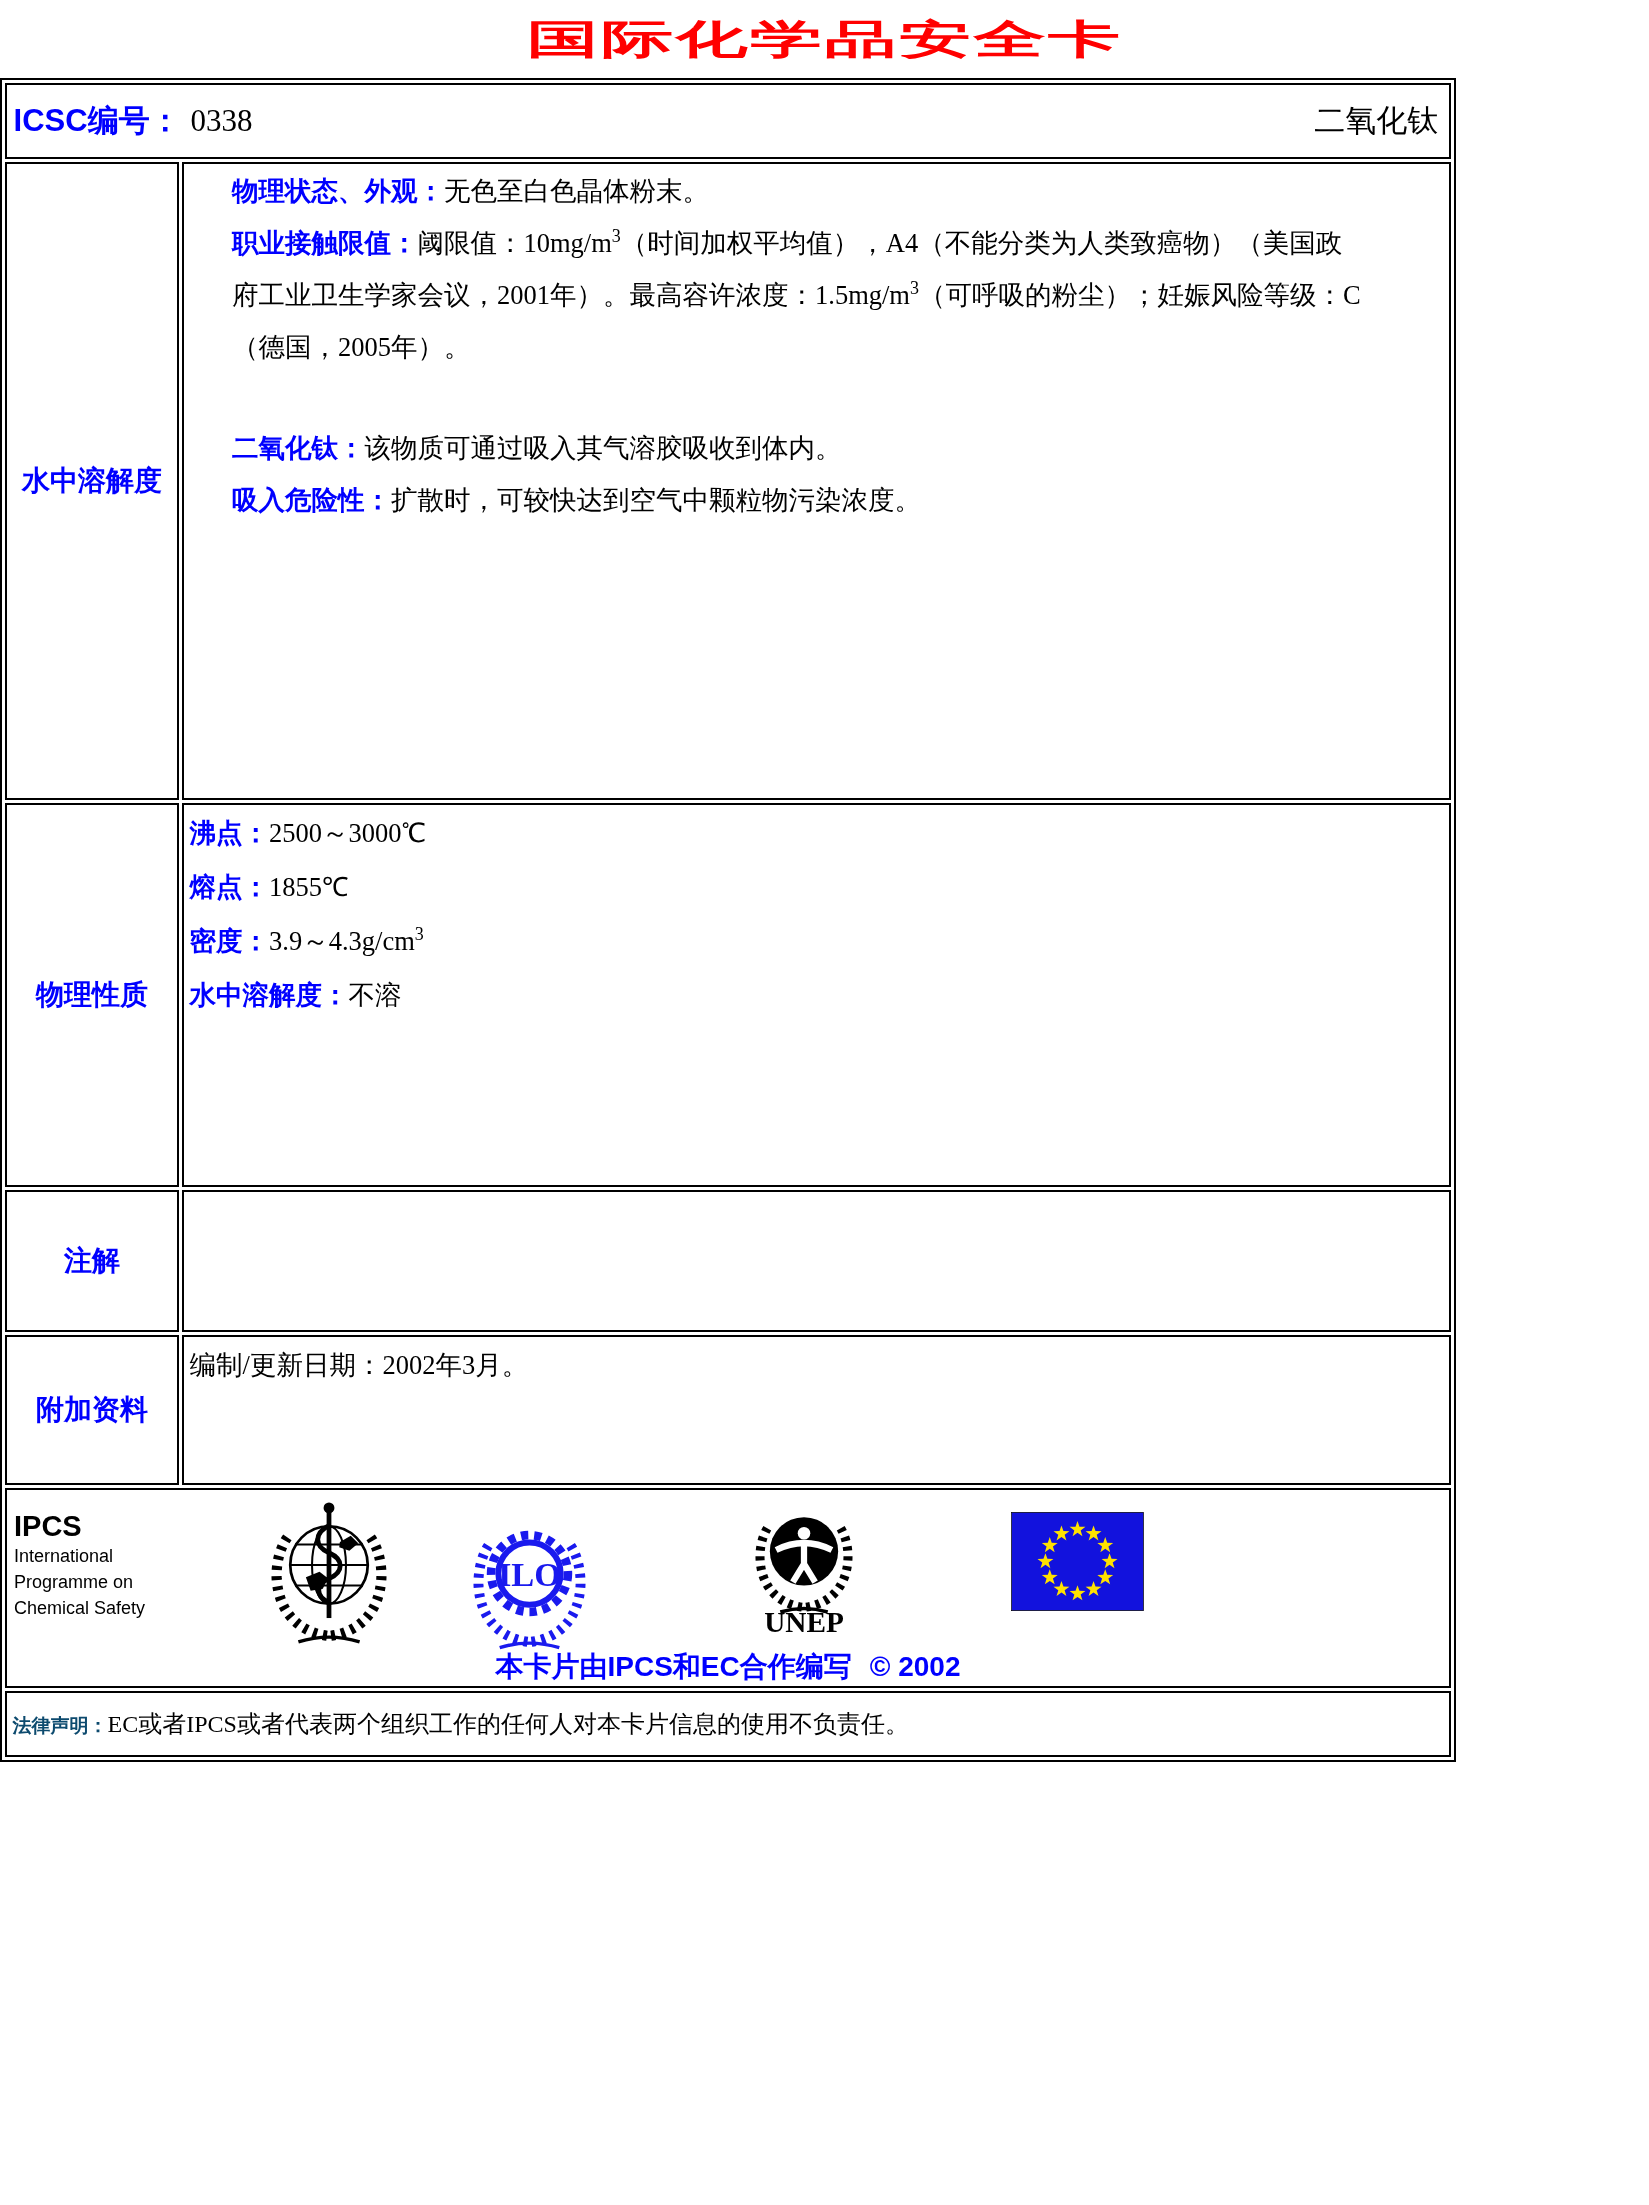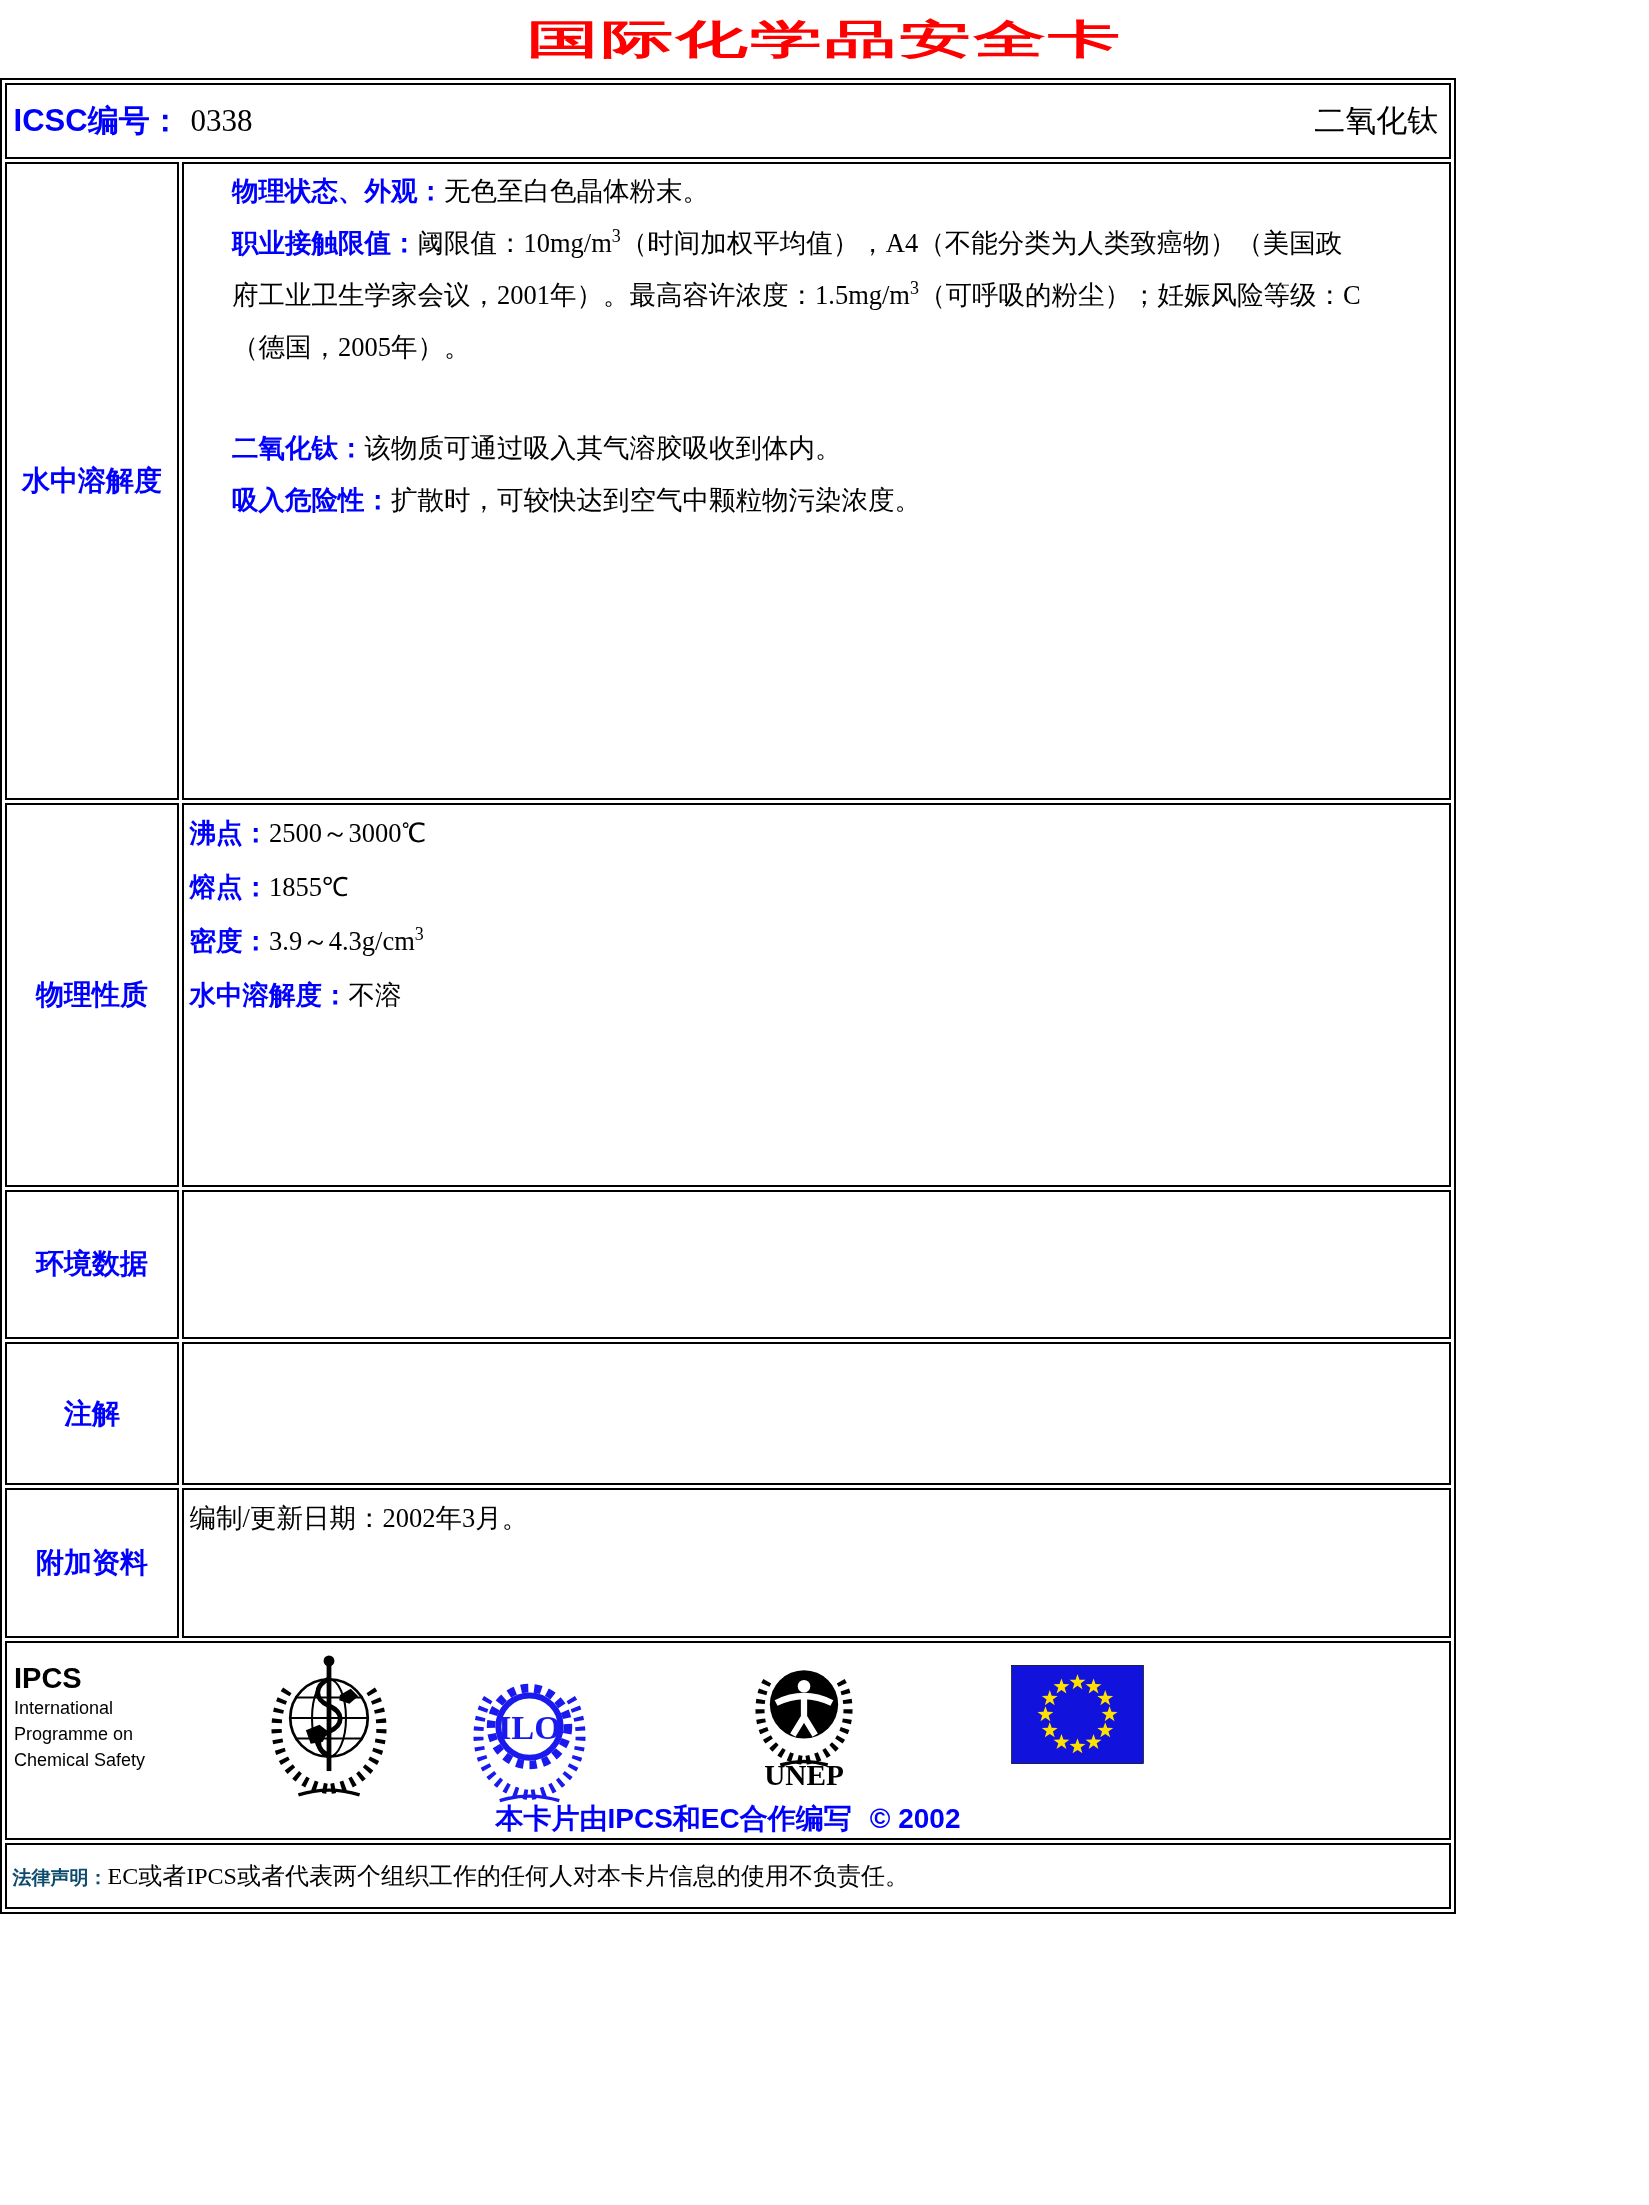--- a/index.html
+++ b/index.html
@@ -93,26 +93,20 @@
         <span class="rowlabel">物理性质</span>
       </td>
       <td class="content c-physical">
         <p class="pline"><span class="fld">沸点：</span><span class="txt">2500～3000℃</span></p>
         <p class="pline"><span class="fld">熔点：</span><span class="txt">1855℃</span></p>
         <p class="pline"><span class="fld">密度：</span><span class="txt">3.9～4.3g/cm</span><sup class="s3 txt">3</sup></p>
         <p class="pline"><span class="fld">水中溶解度：</span><span class="txt">不溶</span></p>
       </td>
     </tr>
 
-    <tr>
-      <td class="labelcell">
-        <span class="rowlabel">环境数据</span>
-      </td>
-      <td class="content c-env"></td>
-    </tr>
 
     <tr>
       <td class="labelcell">
         <span class="rowlabel">注解</span>
       </td>
       <td class="content c-notes"></td>
     </tr>
 
     <tr>
       <td class="labelcell">

